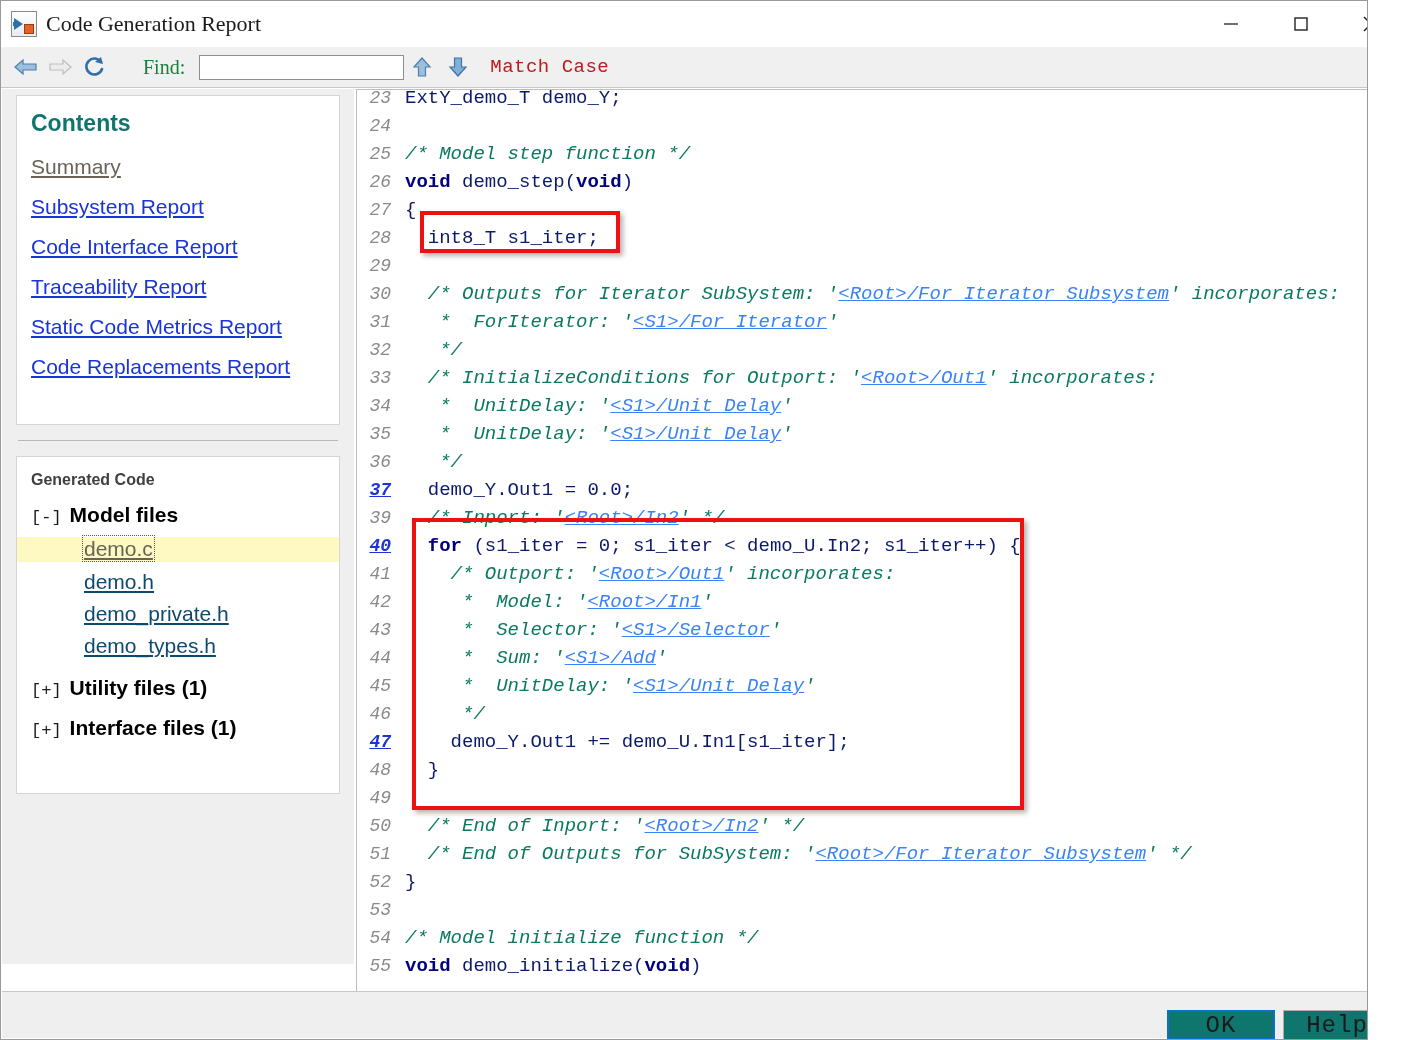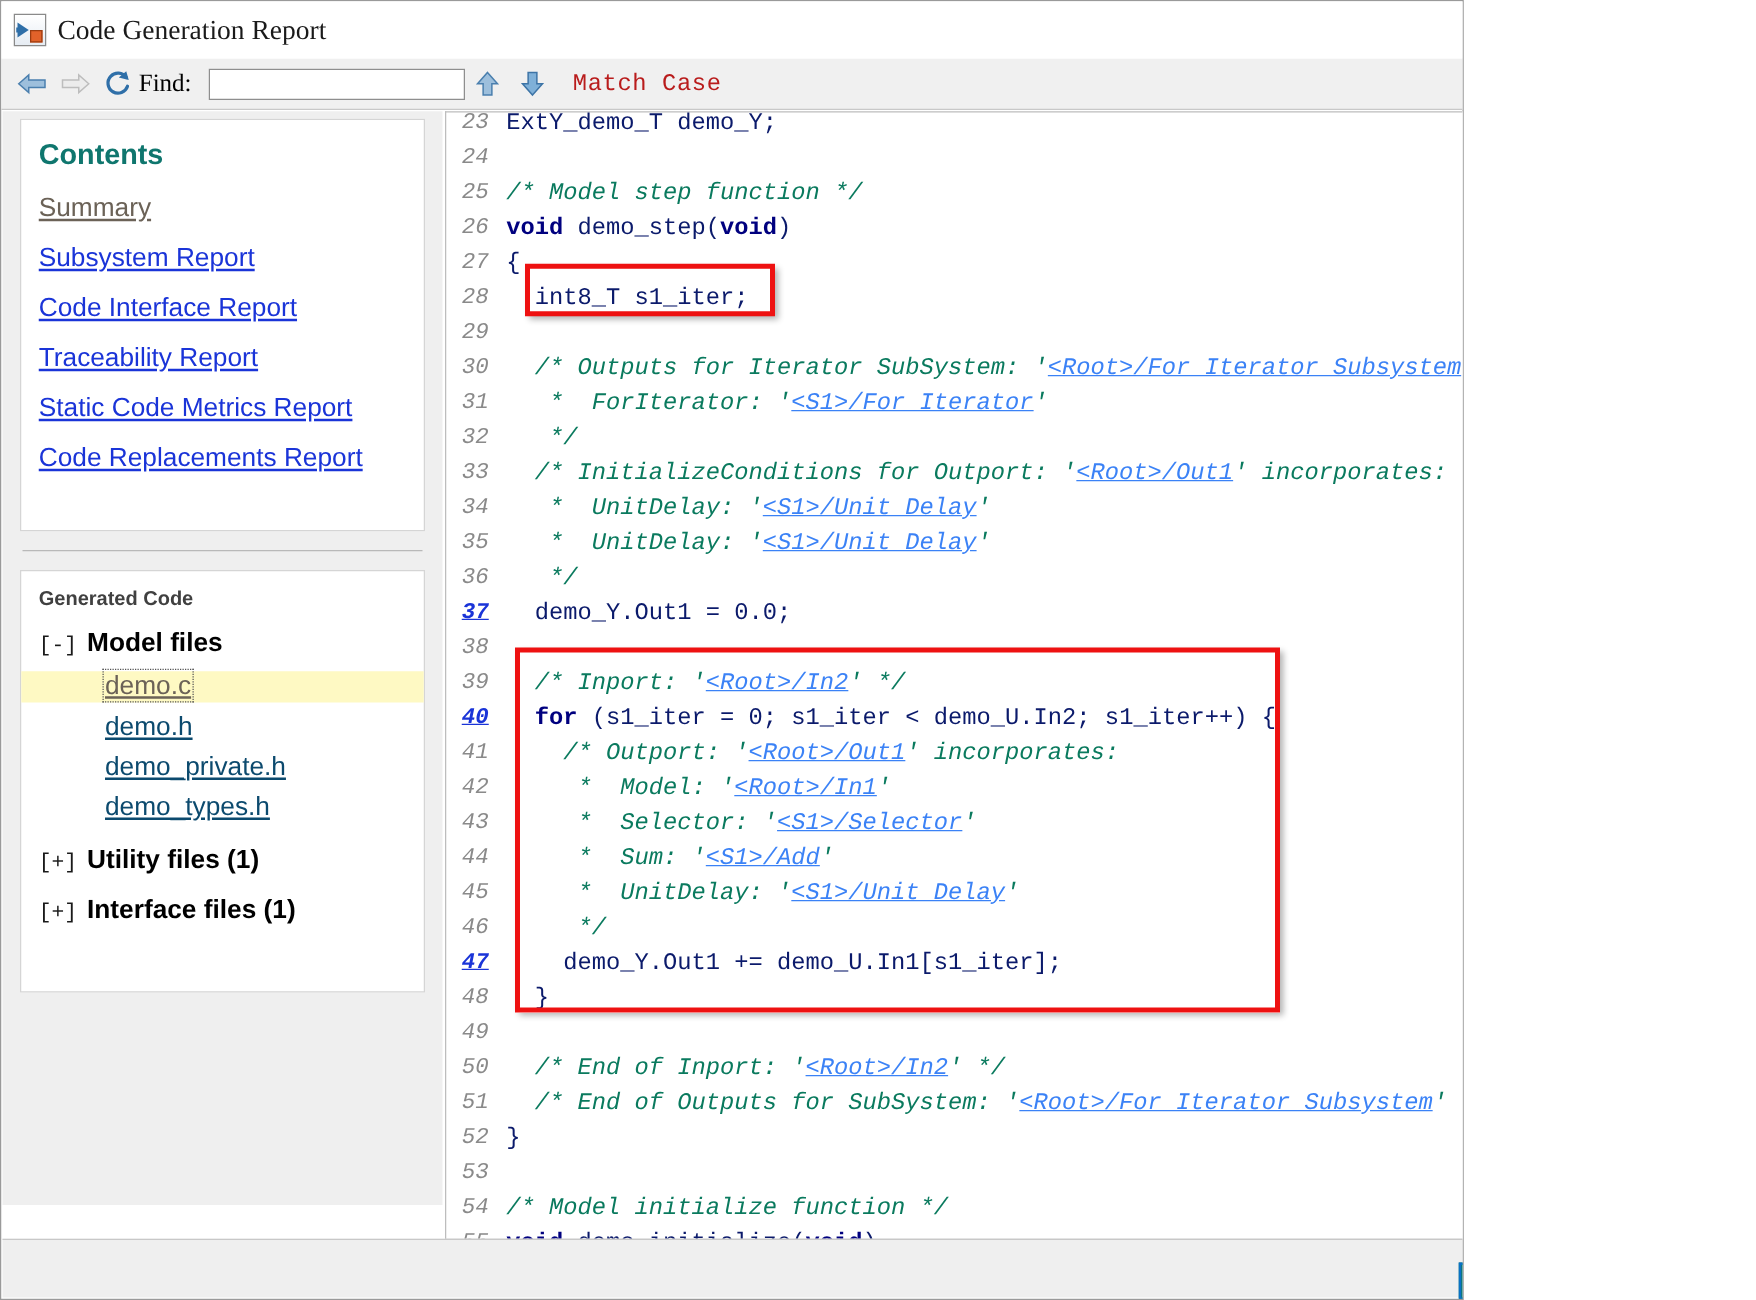--- a/index.html
+++ b/index.html
@@ -5,21 +5,21 @@
   html, body {
     margin: 0; padding: 0;
     width: 1405px; height: 1040px;
     overflow: hidden;
     background: #ffffff;
     font-family: "Liberation Sans", sans-serif;
   }
 
   #app {
     position: relative;
-    width: 1171px; height: 1040px;
+    width: 1368px; height: 1040px;
     box-sizing: border-box;
     border: 1px solid #9a9a9a;
     background: #ffffff;
     overflow: hidden;
   }
 
   
   #titlebar {
     position: absolute; left: 0; top: 0;
     width: 1405px; height: 46px;
@@ -75,22 +75,23 @@
     position: absolute; left: 0; top: 46px;
     width: 1405px; height: 41px;
     background: #f0f0f0;
     border-bottom: 1px solid #c8c8c8;
     box-sizing: border-box;
     display: flex; align-items: center;
   }
   .nav-ico { width: 34px; height: 30px; display:flex; align-items:center; justify-content:center; }
   .nav-ico:first-child { margin-left: 8px; }
   #find-label {
+    margin-left: 32px;
     font-family: "Liberation Serif", serif;
-    font-size: 20px; color: #000000;
+    font-size: 20px; color: #15803d;
   }
   #find-input {
     margin-left: 14px;
     width: 205px; height: 25px;
     border: 1px solid #8e8e8e;
     background: #ffffff;
     box-sizing: border-box;
     font-family: "Liberation Sans", sans-serif;
     font-size: 13px;
     padding: 0 4px;
@@ -398,21 +399,20 @@
           <div class="cl"><span class="ln">28</span><span><span class="code">  int8_T s1_iter;</span></span></div>
           <div class="cl"><span class="ln">29</span><span></span></div>
           <div class="cl"><span class="ln">30</span><span><span class="cmt">  /* Outputs for Iterator SubSystem: '</span><span class="lnk">&lt;Root&gt;/For Iterator Subsystem</span><span class="cmt">' incorporates:</span></span></div>
           <div class="cl"><span class="ln">31</span><span><span class="cmt">   *  ForIterator: '</span><span class="lnk">&lt;S1&gt;/For Iterator</span><span class="cmt">'</span></span></div>
           <div class="cl"><span class="ln">32</span><span><span class="cmt">   */</span></span></div>
           <div class="cl"><span class="ln">33</span><span><span class="cmt">  /* InitializeConditions for Outport: '</span><span class="lnk">&lt;Root&gt;/Out1</span><span class="cmt">' incorporates:</span></span></div>
           <div class="cl"><span class="ln">34</span><span><span class="cmt">   *  UnitDelay: '</span><span class="lnk">&lt;S1&gt;/Unit Delay</span><span class="cmt">'</span></span></div>
           <div class="cl"><span class="ln">35</span><span><span class="cmt">   *  UnitDelay: '</span><span class="lnk">&lt;S1&gt;/Unit Delay</span><span class="cmt">'</span></span></div>
           <div class="cl"><span class="ln">36</span><span><span class="cmt">   */</span></span></div>
           <div class="cl"><span class="ln link">37</span><span><span class="code">  demo_Y.Out1 = 0.0;</span></span></div>
-          <div class="cl"><span class="ln">38</span><span></span></div>
           <div class="cl"><span class="ln">39</span><span><span class="cmt">  /* Inport: '</span><span class="lnk">&lt;Root&gt;/In2</span><span class="cmt">' */</span></span></div>
           <div class="cl"><span class="ln link">40</span><span><span class="code">  </span><span class="kw">for</span><span class="code"> (s1_iter = 0; s1_iter &lt; demo_U.In2; s1_iter++) {</span></span></div>
           <div class="cl"><span class="ln">41</span><span><span class="cmt">    /* Outport: '</span><span class="lnk">&lt;Root&gt;/Out1</span><span class="cmt">' incorporates:</span></span></div>
           <div class="cl"><span class="ln">42</span><span><span class="cmt">     *  Model: '</span><span class="lnk">&lt;Root&gt;/In1</span><span class="cmt">'</span></span></div>
           <div class="cl"><span class="ln">43</span><span><span class="cmt">     *  Selector: '</span><span class="lnk">&lt;S1&gt;/Selector</span><span class="cmt">'</span></span></div>
           <div class="cl"><span class="ln">44</span><span><span class="cmt">     *  Sum: '</span><span class="lnk">&lt;S1&gt;/Add</span><span class="cmt">'</span></span></div>
           <div class="cl"><span class="ln">45</span><span><span class="cmt">     *  UnitDelay: '</span><span class="lnk">&lt;S1&gt;/Unit Delay</span><span class="cmt">'</span></span></div>
           <div class="cl"><span class="ln">46</span><span><span class="cmt">     */</span></span></div>
           <div class="cl"><span class="ln link">47</span><span><span class="code">    demo_Y.Out1 += demo_U.In1[s1_iter];</span></span></div>
           <div class="cl"><span class="ln">48</span><span><span class="code">  }</span></span></div>

